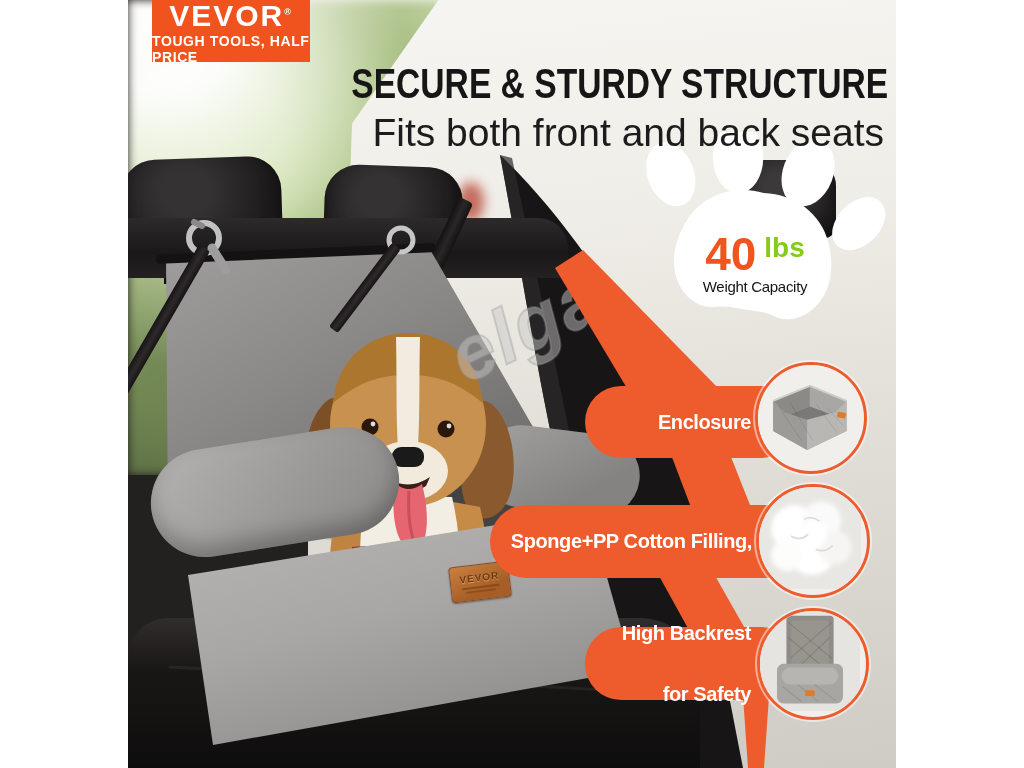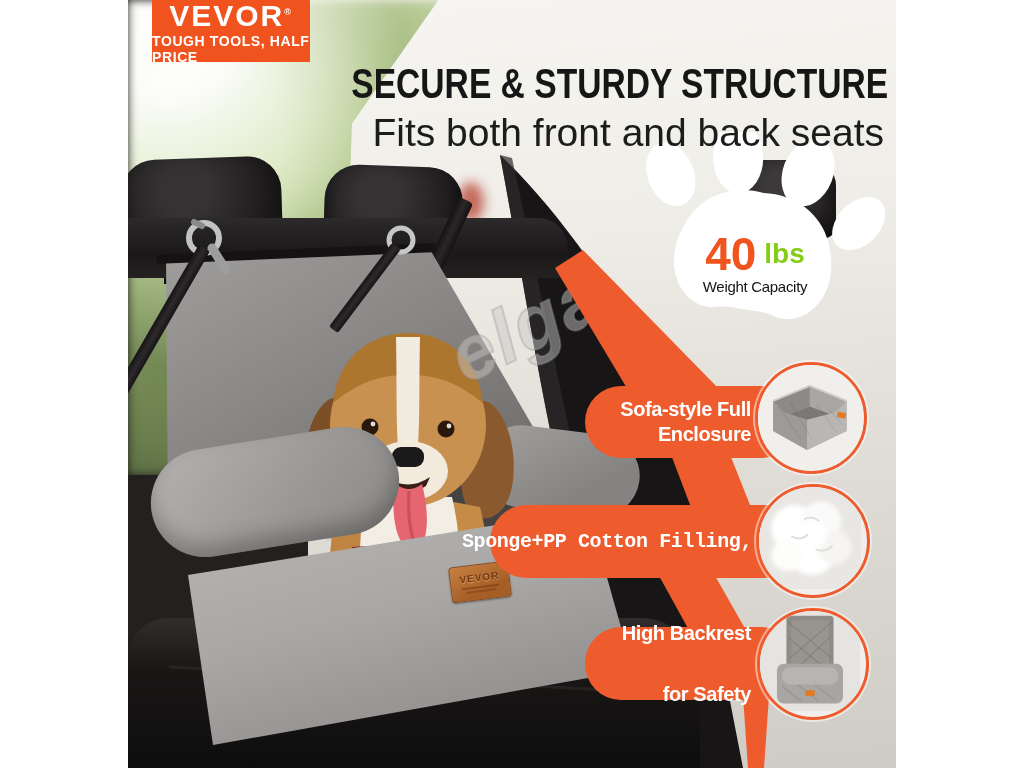--- a/index.html
+++ b/index.html
@@ -60,39 +60,39 @@
   .vevor-tag .t2{width:38px;height:2px;background:rgba(110,57,17,.55);margin-top:3px;border-radius:1px;}
   .vevor-tag .t3{width:30px;height:2px;background:rgba(110,57,17,.45);margin-top:2px;border-radius:1px;}
   .watermark{position:absolute;left:318px;top:282px;z-index:10;font-size:76px;font-weight:900;font-style:italic;
     color:rgba(200,200,200,.48);transform:rotate(-26deg);letter-spacing:2px;-webkit-text-stroke:2px rgba(150,150,150,.35);}
 
   
   .ribbon{position:absolute;inset:0;z-index:12;pointer-events:none;}
   .badge{position:absolute;background:#ee5b2d;z-index:13;display:flex;flex-direction:column;justify-content:center;align-items:flex-end;color:#fff;font-weight:700;}
   .badge .line{font-size:20px;line-height:25px;letter-spacing:-0.4px;white-space:nowrap;}
   .badge1{left:457px;top:386px;width:212px;height:72px;border-radius:36px;padding-right:46px;box-sizing:border-box;}
-  .badge2{left:362px;top:505px;width:314px;height:73px;border-radius:37px;padding-right:52px;box-sizing:border-box;font-family:Liberation Mono, monospace;}
+  .badge2{left:362px;top:505px;width:314px;height:73px;border-radius:37px;padding-right:52px;box-sizing:border-box;}
   .badge3{left:457px;top:627px;width:212px;height:73px;border-radius:36px;padding-right:46px;box-sizing:border-box;gap:36px;}
   .circle{position:absolute;border:3px solid #ee5b2d;border-radius:50%;overflow:hidden;z-index:14;background:#f1efeb;box-shadow:0 0 0 2px rgba(255,255,255,.5);}
   .c1{left:627px;top:362px;width:106px;height:106px;}
   .c2{left:628px;top:484px;width:108px;height:108px;}
   .c3{left:629px;top:608px;width:106px;height:106px;}
 
   
   .logo{position:absolute;left:24px;top:0;width:158px;height:62px;background:#f0531e;z-index:16;
     display:flex;flex-direction:column;align-items:center;justify-content:center;}
   .logo .word{color:#fff;font-size:30px;font-weight:900;letter-spacing:2px;line-height:30px;}
   .logo .reg{font-size:9px;vertical-align:super;font-weight:700;}
   .logo .tag{color:#fff;font-size:14px;font-weight:700;letter-spacing:.6px;margin-top:2px;}
   .headline{position:absolute;right:8px;top:60px;z-index:16;font-size:42px;font-weight:900;color:#161616;
     white-space:nowrap;transform:scaleX(.8);transform-origin:right center;letter-spacing:0px;}
   .subheadline{position:absolute;right:12px;top:111px;z-index:16;font-size:39px;font-weight:400;color:#1c1c1c;white-space:nowrap;}
   .paw{position:absolute;left:482px;top:132px;width:290px;height:223px;z-index:15;}
   .paw-text{position:absolute;left:492px;top:232px;width:270px;z-index:16;text-align:center;}
-  .paw-text .row1{display:flex;align-items:center;justify-content:center;gap:8px;}
+  .paw-text .row1{display:flex;align-items:flex-start;justify-content:center;gap:8px;}
   .paw-text .num{font-size:46px;font-weight:900;color:#f0541f;line-height:44px;}
   .paw-text .unit{font-size:28px;font-weight:800;color:#84cc16;}
   .paw-text .row2{font-size:15px;font-weight:400;color:#141414;margin-top:2px;letter-spacing:-0.3px;}
 </style>
 </head>
 <body>
 
 <div class="page">
   <div class="canvas">
 
@@ -175,21 +175,20 @@
     </div>
 
     <svg class="ribbon" width="768" height="768" viewBox="0 0 768 768">
       <polygon points="427,268 455,250 592,390 500,390" fill="#ee5b2d"></polygon>
       <polygon points="542,452 601,452 624,510 564,510" fill="#ee5b2d"></polygon>
       <polygon points="530,574 586,574 619,632 562,632" fill="#ee5b2d"></polygon>
       <polygon points="615,696 641,696 636,768 620,768" fill="#ee5b2d"></polygon>
     </svg>
 
     <div class="badge badge1">
-      <div class="line">Sofa-style Full</div>
       <div class="line">Enclosure</div>
     </div>
     <div class="badge badge2">
       <div class="line">Sponge+PP Cotton Filling,</div>
     </div>
     <div class="badge badge3">
       <div class="line">High Backrest</div>
       <div class="line">for Safety</div>
     </div>
 

